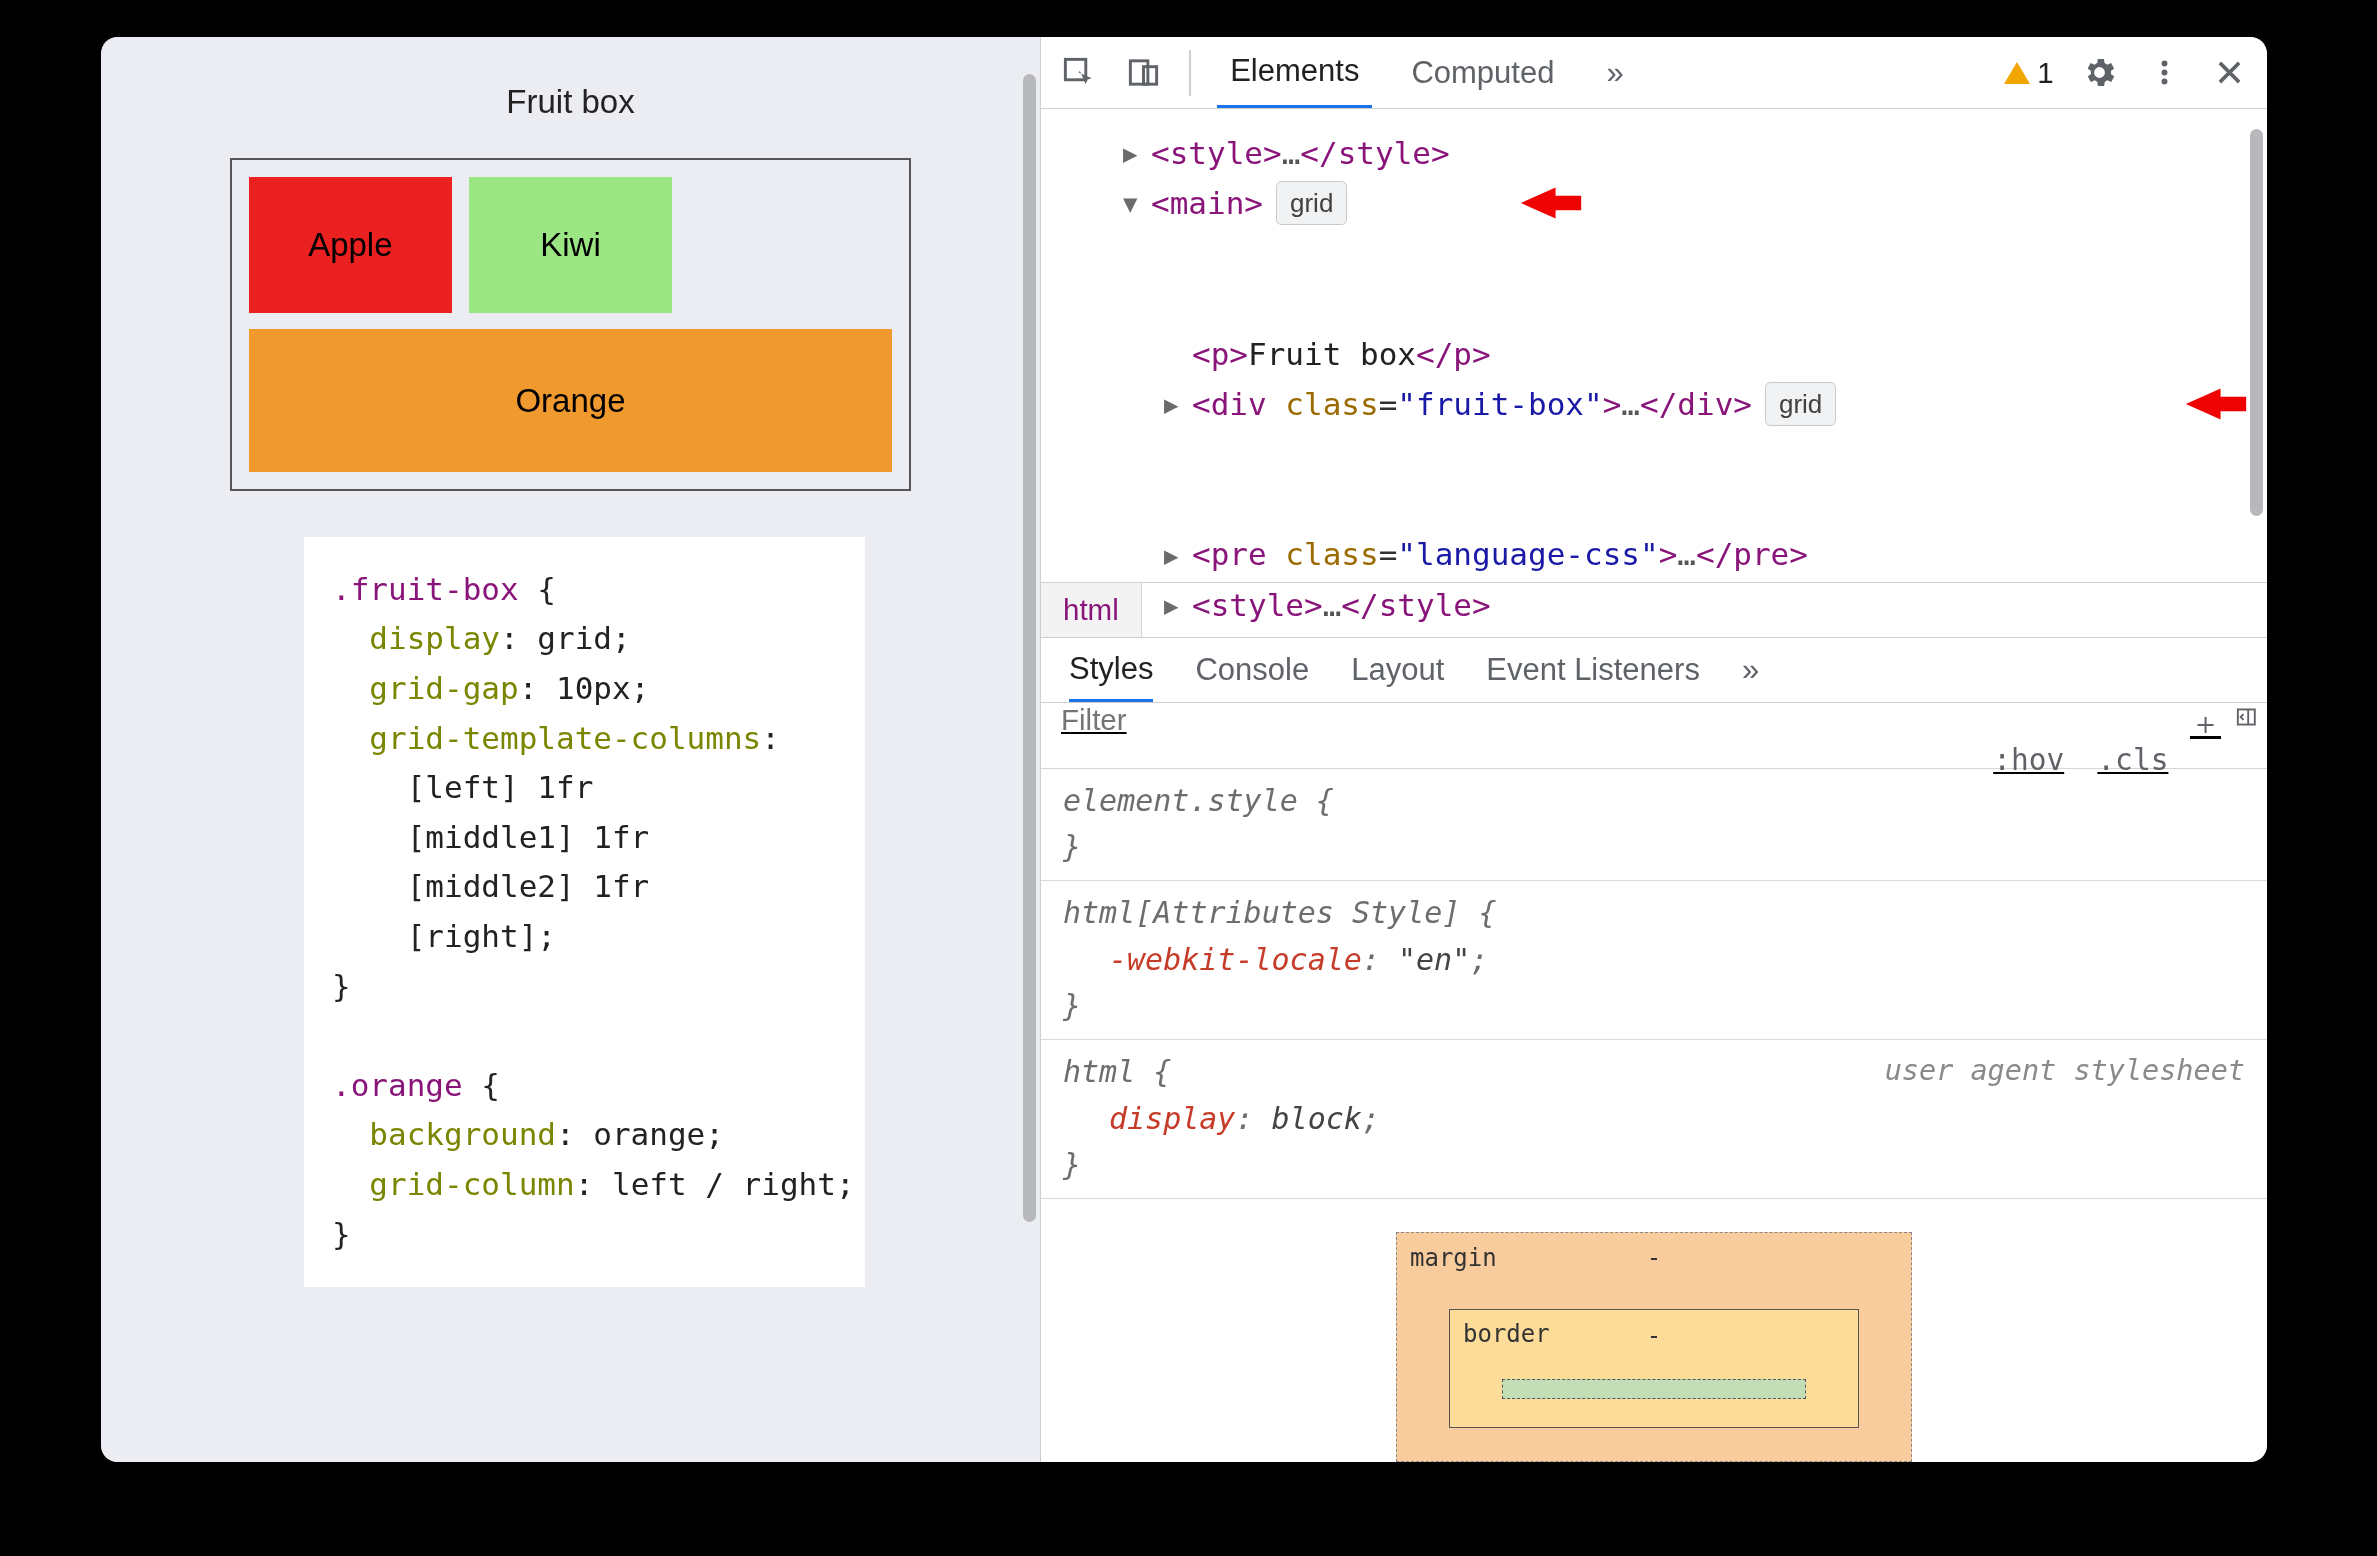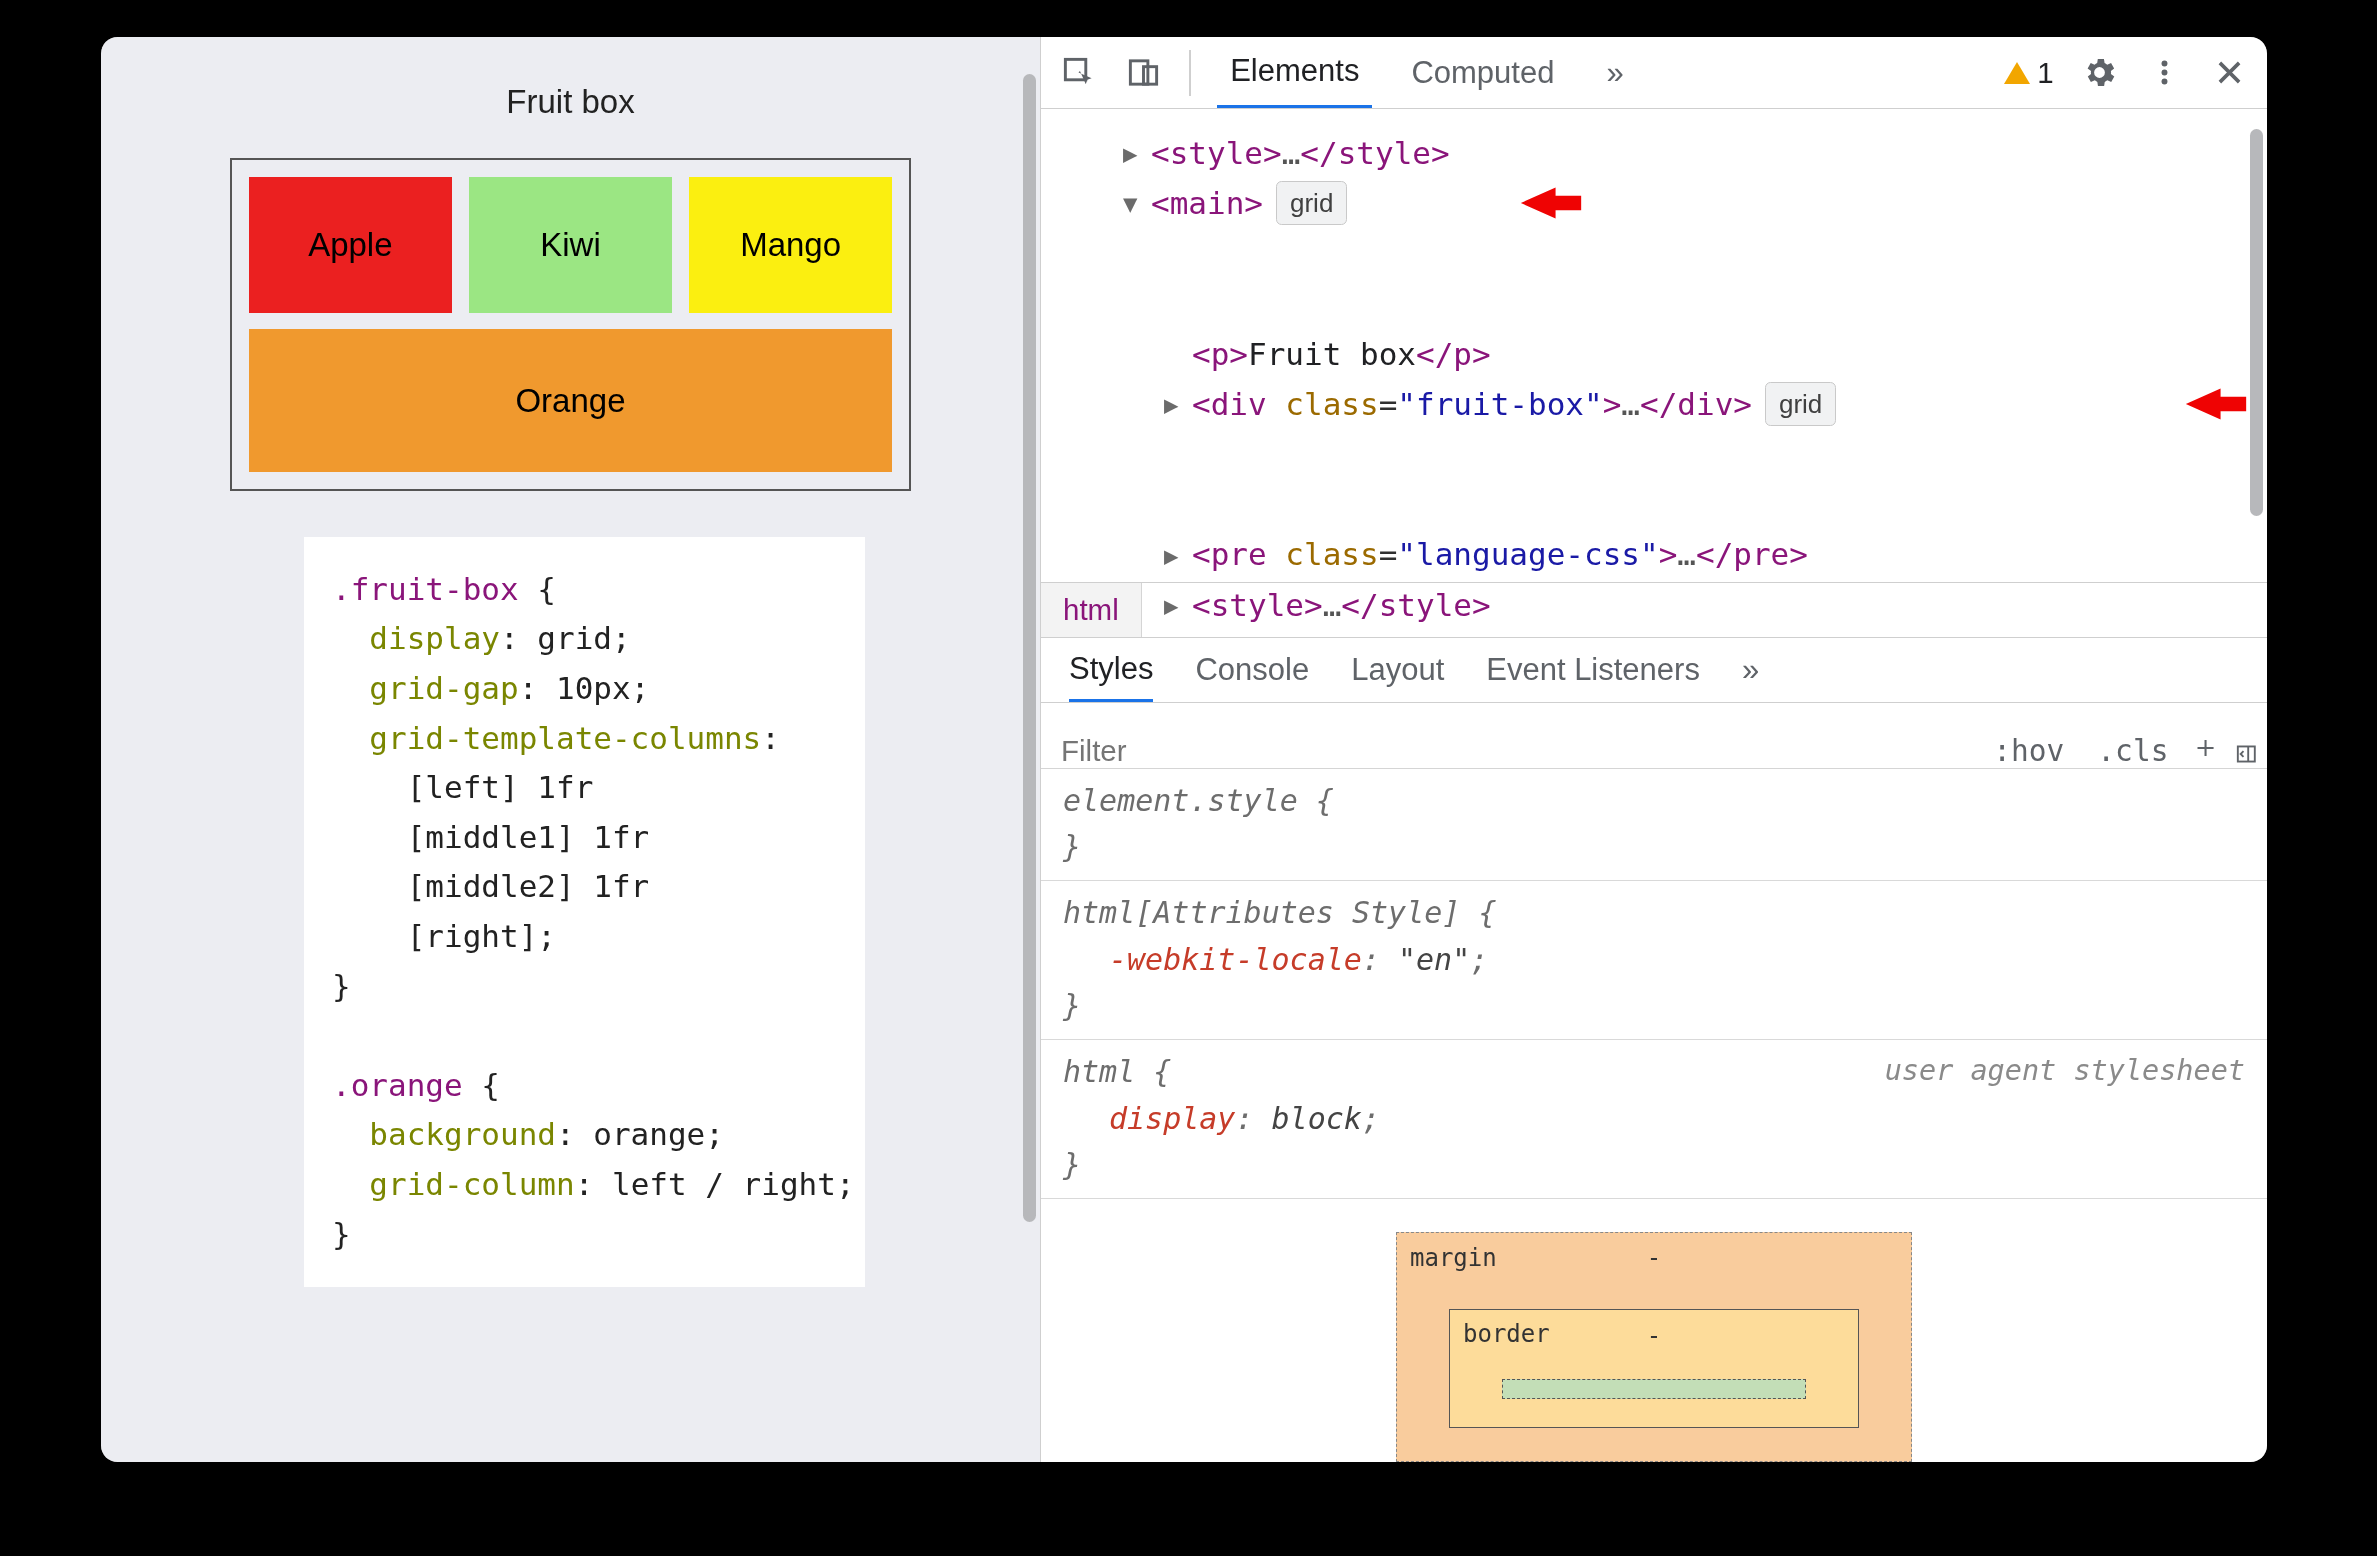--- a/index.html
+++ b/index.html
@@ -162,21 +162,21 @@
     height:74px;
     display:flex;align-items:center;gap:42px;
     padding:0 28px;
     border-bottom:1.8px solid #cfcfcf;
     font-size:31px;color:#5f6368;
   }
   .styles-tab { height:100%;display:flex;align-items:center; }
   .styles-tab.active { color:#202124; border-bottom:3.7px solid #1a73e8; }
 
   .filter-row {
-    display:flex;align-items:flex-end;height:66px;border-bottom:0.9px solid #d5d5d5;
+    display:flex;align-items:flex-start;height:66px;border-bottom:0.9px solid #d5d5d5;text-decoration:underline;
   }
   .filter-input {
     flex:1;border:none;font-size:29.5px;padding:0 20px;color:#888;outline:none;
     font-family:inherit;background:#fff;
   }
   .filter-tool {
     font-family: Menlo, monospace;
     font-size:29.5px;color:#5f6368;padding:0 16.6px;margin-top:40px;
   }
   .filter-iconbtn { width:41px;display:flex;justify-content:center;color:#5f6368;font-size:31px;padding:0 9.2px;}
@@ -225,21 +225,20 @@
 <body>
 
 <div class="window">
 
   <div class="left-pane">
     <p class="page-title">Fruit box</p>
 
     <div class="fruit-box">
       <div class="fruit apple">Apple</div>
       <div class="fruit kiwi">Kiwi</div>
-      <div class="fruit mango">Mango</div>
       <div class="fruit orange">Orange</div>
     </div>
 
     <div class="code-block"><span class="sel">.fruit-box</span> <span class="pun">{</span>
   <span class="prop">display</span>: <span class="val">grid</span>;
   <span class="prop">grid-gap</span>: <span class="val">10px</span>;
   <span class="prop">grid-template-columns</span>:
     <span class="val">[left] 1fr</span>
     <span class="val">[middle1] 1fr</span>
     <span class="val">[middle2] 1fr</span>

